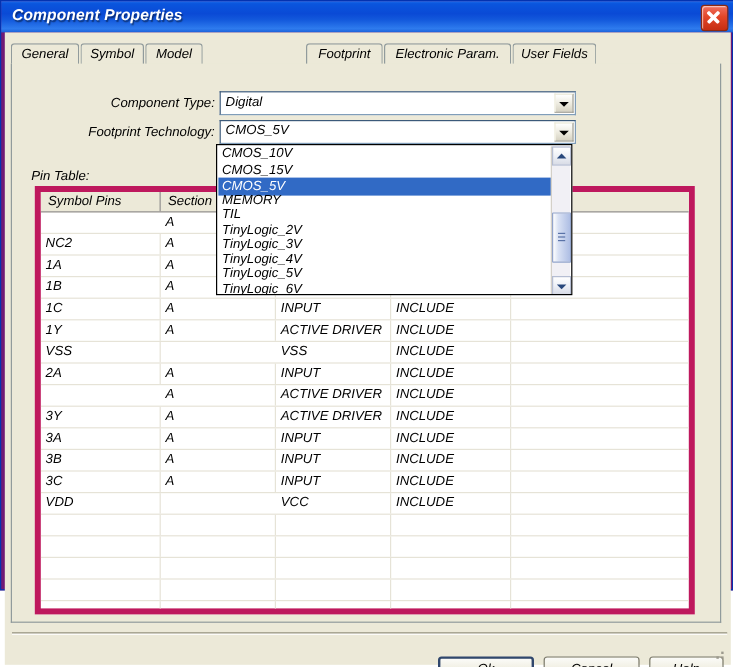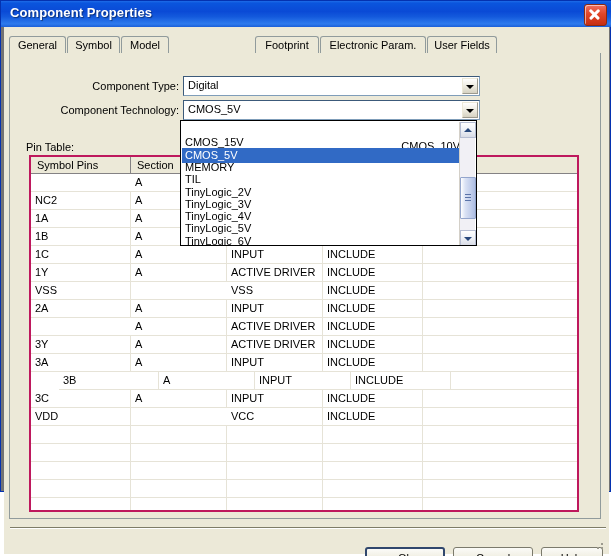--- a/index.html
+++ b/index.html
@@ -10,22 +10,23 @@
     font-size: 11px;
     background: #ffffff;
   }
 
   
   #window {
     position: absolute;
     left: 0; top: 0;
     width: 611px; height: 492px;
     box-sizing: border-box;
-    background: #737373;
+    background: #701a75;
     border: 1px solid #0432b0;
+    font-style: italic;
   }
 
   #titlebar {
     position: absolute;
     left: 0; top: 0;
     width: 611px; height: 26px;
     background: linear-gradient(to bottom,
         #1e6ce8 0%, #0a55dd 8%, #0a4ad6 40%, #1359dc 60%, #2e7bee 88%, #1a5fd8 100%);
     box-sizing: border-box;
   }
@@ -164,21 +165,21 @@
     font-size: 11px;
     color: #000000;
     white-space: nowrap;
   }
 
   
   #grid {
     position: absolute;
     box-sizing: border-box;
     background: #ffffff;
-    border: 2px solid #be185d;
+    border: 5px solid #be185d;
     overflow: hidden;
   }
   #grid-head {
     position: absolute;
     left: 0; top: 0;
     width: 100%; height: 17px;
     background: #ece9d8;
     box-sizing: border-box;
     border-bottom: 1px solid #848284;
   }
@@ -372,21 +373,21 @@
     <div id="tabpage"></div>
 
     <div class="form-label" style="left:10px; top:53px; width:165px;">Component Type:</div>
     <div class="combo" style="left:179px; top:49px; width:297px;">
       <div class="val">Digital</div>
       <div class="arrowbox">
         <div class="tri"></div>
       </div>
     </div>
 
-    <div class="form-label" style="left:10px; top:77px; width:165px;">Component Technology:</div>
+    <div class="form-label" style="left:10px; top:77px; width:165px;">Footprint Technology:</div>
     <div class="combo" style="left:179px; top:73px; width:297px;">
       <div class="val">CMOS_5V</div>
       <div class="arrowbox">
         <div class="tri"></div>
       </div>
     </div>
 
     <div id="pintable-label" style="left:22px; top:114px;">Pin Table:</div>
 
     <div id="grid" style="left:25px; top:128px; width:550px; height:357px;">
@@ -465,21 +466,21 @@
             <div class="gcell" style="left: 292px; width: 100px;">INCLUDE</div>
             <div class="gcell" style="left: 392px; width: 158px; border-right: none;"></div>
           </div>
           <div class="grow" style="top: 197px;">
             <div class="gcell" style="left: 0px; width: 100px;">3A</div>
             <div class="gcell" style="left: 100px; width: 96px;">A</div>
             <div class="gcell" style="left: 196px; width: 96px;">INPUT</div>
             <div class="gcell" style="left: 292px; width: 100px;">INCLUDE</div>
             <div class="gcell" style="left: 392px; width: 158px; border-right: none;"></div>
           </div>
-          <div class="grow" style="top: 215px; margin-left: 28px;">
+          <div class="grow" style="top: 215px;">
             <div class="gcell" style="left: 0px; width: 100px;">3B</div>
             <div class="gcell" style="left: 100px; width: 96px;">A</div>
             <div class="gcell" style="left: 196px; width: 96px;">INPUT</div>
             <div class="gcell" style="left: 292px; width: 100px;">INCLUDE</div>
             <div class="gcell" style="left: 392px; width: 158px; border-right: none;"></div>
           </div>
           <div class="grow" style="top: 233px;">
             <div class="gcell" style="left: 0px; width: 100px;">3C</div>
             <div class="gcell" style="left: 100px; width: 96px;">A</div>
             <div class="gcell" style="left: 196px; width: 96px;">INPUT</div>
@@ -525,21 +526,21 @@
             <div class="gcell" style="left: 100px; width: 96px;"></div>
             <div class="gcell" style="left: 196px; width: 96px;"></div>
             <div class="gcell" style="left: 292px; width: 100px;"></div>
             <div class="gcell" style="left: 392px; width: 158px; border-right: none;"></div>
           </div>
         </div>
     </div>
 
     <div id="dropdown" style="left:176px; top:93px; width:297px; height:126px;">
       <div id="dd-items">
-          <div class="ditem" style="top: 18px; width: 278px; text-align: right;">CMOS_10V</div>
+          <div class="ditem" style="top: 0; width: 278px;">CMOS_10V</div>
           <div class="ditem" style="top: 14.3px; width: 278px;">CMOS_15V</div>
           <div class="ditem sel" style="top: 26.6px; width: 278px;">CMOS_5V</div>
           <div class="ditem" style="top: 38.9px; width: 278px;">MEMORY</div>
           <div class="ditem" style="top: 51.2px; width: 278px;">TIL</div>
           <div class="ditem" style="top: 63.5px; width: 278px;">TinyLogic_2V</div>
           <div class="ditem" style="top: 75.8px; width: 278px;">TinyLogic_3V</div>
           <div class="ditem" style="top: 88.1px; width: 278px;">TinyLogic_4V</div>
           <div class="ditem" style="top: 100.4px; width: 278px;">TinyLogic_5V</div>
           <div class="ditem" style="top: 112.7px; width: 278px;">TinyLogic_6V</div>
         </div>

